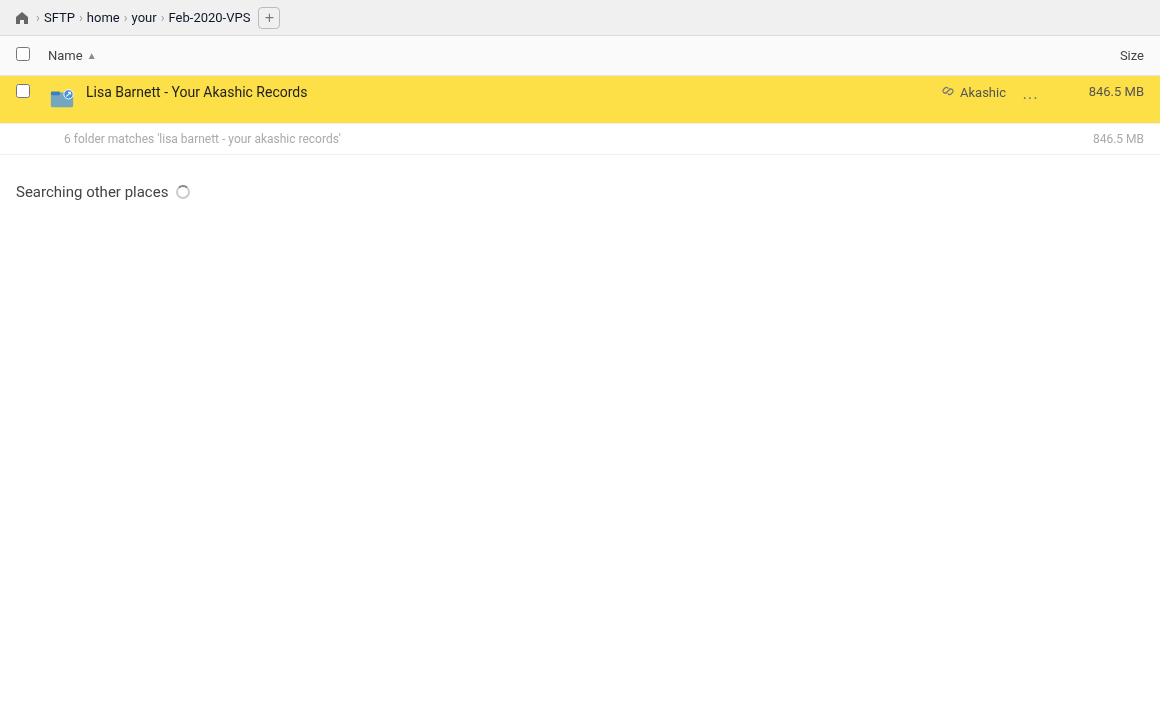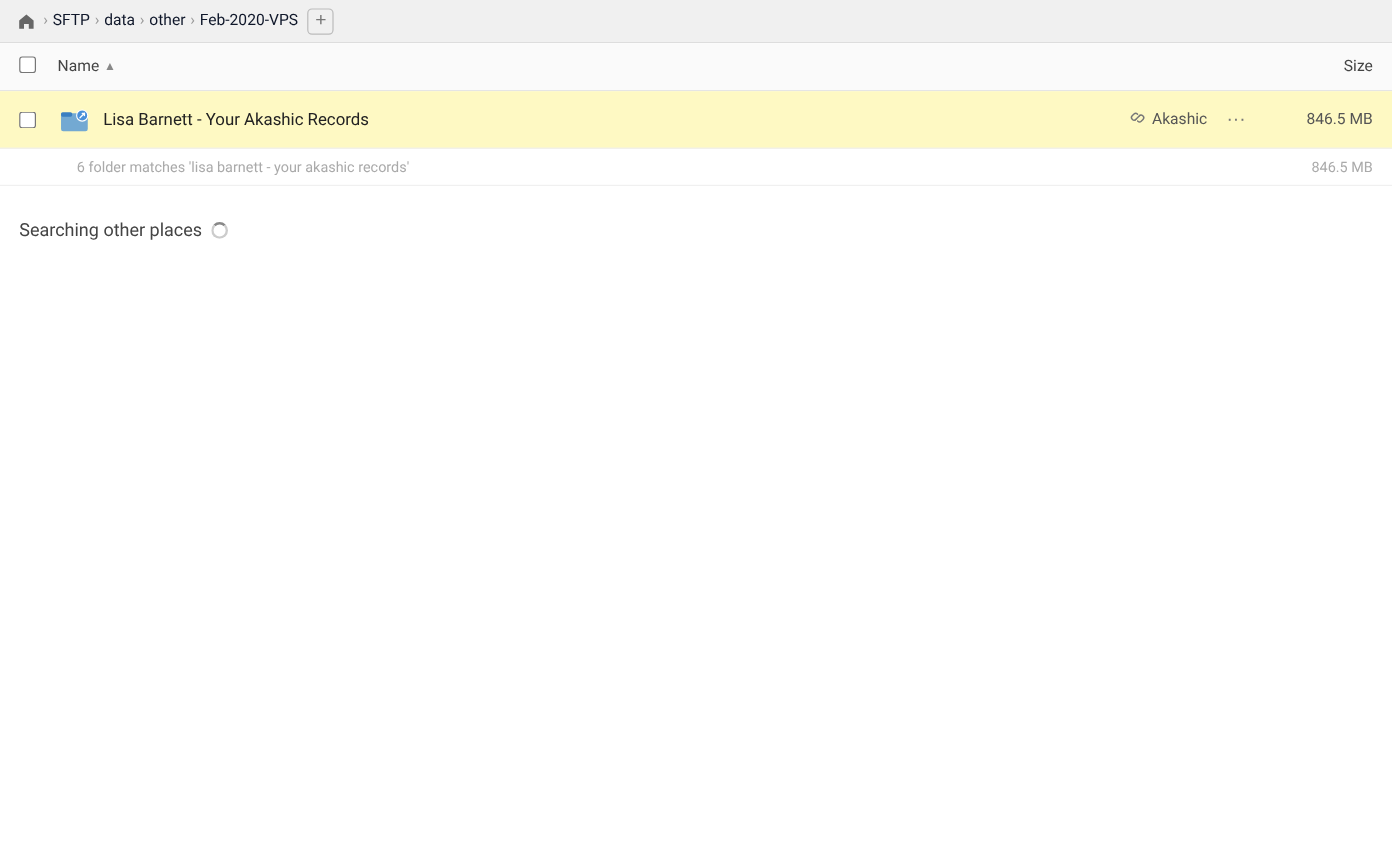--- a/index.html
+++ b/index.html
@@ -104,25 +104,25 @@
 
     .header-size {
       width: 90px;
       text-align: right;
       font-size: 13px;
       color: #444;
     }
 
     .file-row {
       display: flex;
-      align-items: center;
+      align-items: flex-start;
       padding: 8px 16px;
       border-bottom: 1px solid #efefef;
       min-height: 48px;
-      background: #fef9c3;
+      background: #fde047;
     }
 
     .row-checkbox {
       width: 20px;
       margin-right: 12px;
       display: flex;
       align-items: center;
     }
 
     .folder-icon-wrap {
@@ -230,23 +230,23 @@
 
 <div class="breadcrumb-bar">
   <div class="home-icon-wrap">
     <svg width="16" height="16" viewBox="0 0 16 16" fill="none" xmlns="http://www.w3.org/2000/svg">
       <path d="M8 2L2 7v7h4v-4h4v4h4V7L8 2z" fill="#666"></path>
     </svg>
   </div>
   <span class="breadcrumb-separator">›</span>
   <span class="breadcrumb-item">SFTP</span>
   <span class="breadcrumb-separator">›</span>
-  <span class="breadcrumb-item">data</span>
+  <span class="breadcrumb-item">home</span>
   <span class="breadcrumb-separator">›</span>
-  <span class="breadcrumb-item">other</span>
+  <span class="breadcrumb-item">your</span>
   <span class="breadcrumb-separator">›</span>
   <span class="breadcrumb-item">Feb-2020-VPS</span>
   <button class="breadcrumb-add-btn">+</button>
 </div>
 
 <div class="file-list-container">
 
   <div class="file-list-header">
     <div class="header-checkbox">
       <input type="checkbox" style="">

